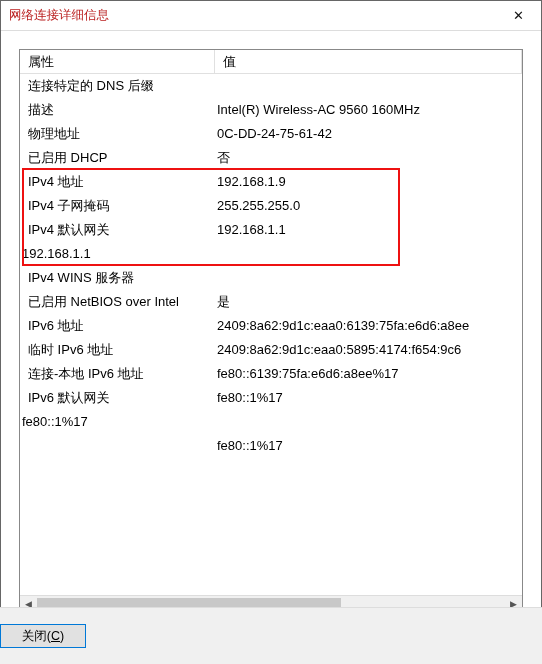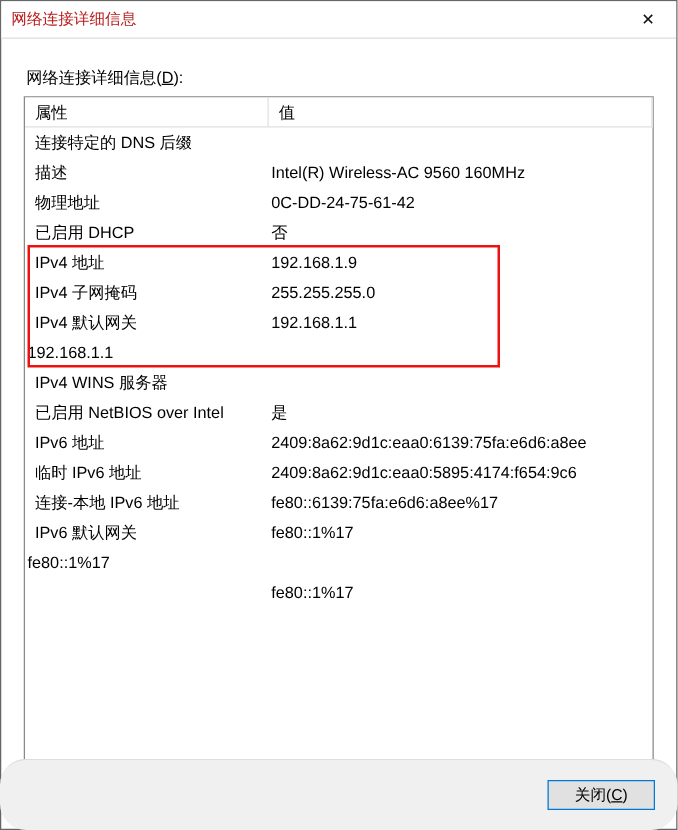--- a/index.html
+++ b/index.html
@@ -122,26 +122,25 @@
     position: absolute;
     top: 2px; bottom: 2px;
     left: 0;
     width: 65%;
     background: #c8c8c8;
   }
   .footer {
     height: 57px;
     display: flex;
     align-items: center;
-    justify-content: flex-end;
     padding-right: 18px;
     border-top: 1px solid #ddd;
     background: #f0f0f0;
     position: absolute;
-    left: 0; right: 0; bottom: 0; border-radius: 21px;
+    left: 0; right: 0; bottom: 0;
   }
   .btn {
     min-width: 86px;
     height: 24px;
     border: 1px solid #0078d7;
     background: #e1e1e1;
     font-size: 12.5px;
     font-family: inherit;
     padding: 0 12px;
     cursor: default;
@@ -152,23 +151,20 @@
 <body>
 
 <div class="titlebar">
   <span class="titlebar-text">网络连接详细信息</span>
   <div class="close-btn">
     <span>✕</span>
   </div>
 </div>
 
 <div class="content">
-  <div class="sub-label">
-    <span>网络连接详细信息(</span><span class="u">D</span><span>):</span>
-  </div>
 
   <div class="table-wrap">
     <div class="thead">
       <div class="col col-prop">属性</div>
       <div class="col col-val">值</div>
     </div>
     <div class="rows" id="rows">
         <div class="row">
           <div class="cell-prop">连接特定的 DNS 后缀</div>
           <div class="cell-val"></div>

